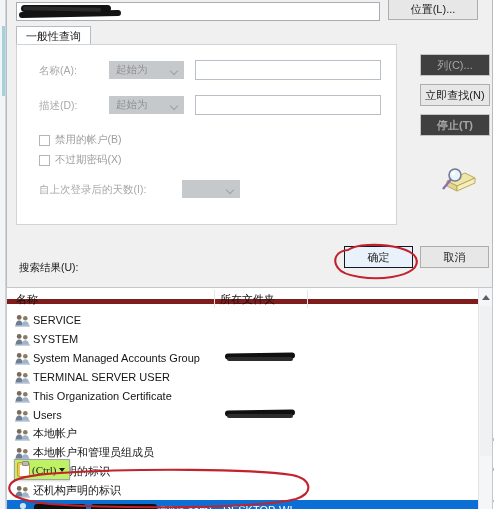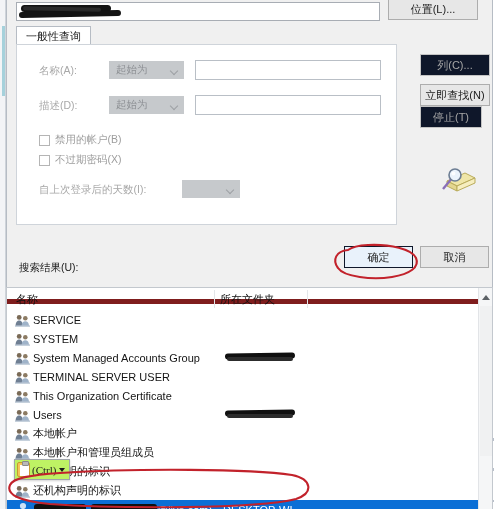--- a/index.html
+++ b/index.html
@@ -90,21 +90,21 @@
     border: 1px solid #adadad;
     color: #1d1d1d;
     font-size: 11px;
     display: flex;
     align-items: center;
     justify-content: center;
     text-align: center;
     line-height: 1;
     white-space: nowrap;
   }
-  .btn.disabled { color: #a6a6a6; background: #0f172a; border-color: #c4c4c4; }
+  .btn.disabled { color: #a6a6a6; background: #404040; border-color: #c4c4c4; }
   .btn.default { border: 1px solid #0f172a; background: #e9f2fb; }
 
   .btn-location {
     position: absolute;
     left: 381px; top: 1px;
     width: 90px; height: 22px;
   }
 
   
   .tabstrip {
@@ -162,21 +162,21 @@
   .cbrow { position: absolute; display: flex; align-items: center; gap: 5px; }
   .cbox {
     width: 11px; height: 11px;
     background: #fff;
     border: 1px solid #b5b5b5;
   }
   .cblabel { font-size: 10.5px; color: #9d9d9d; }
 
   .btn-col   { position: absolute; left: 413px; top: 57px;  width: 70px; height: 22px; }
   .btn-find  { position: absolute; left: 413px; top: 87px;  width: 70px; height: 22px; }
-  .btn-stop  { position: absolute; left: 413px; top: 109px; width: 62px; height: 22px; }
+  .btn-stop  { position: absolute; left: 413px; top: 117px; width: 70px; height: 22px; font-weight: bold; }
 
   .magnifier { position: absolute; left: 428px; top: 168px; width: 42px; height: 32px; }
 
   .results-label {
     position: absolute;
     left: 12px; top: 264px;
     font-size: 10.5px;
     color: #1a1a1a;
   }
   .btn-ok     { position: absolute; left: 337px; top: 249px; width: 69px; height: 22px; }

